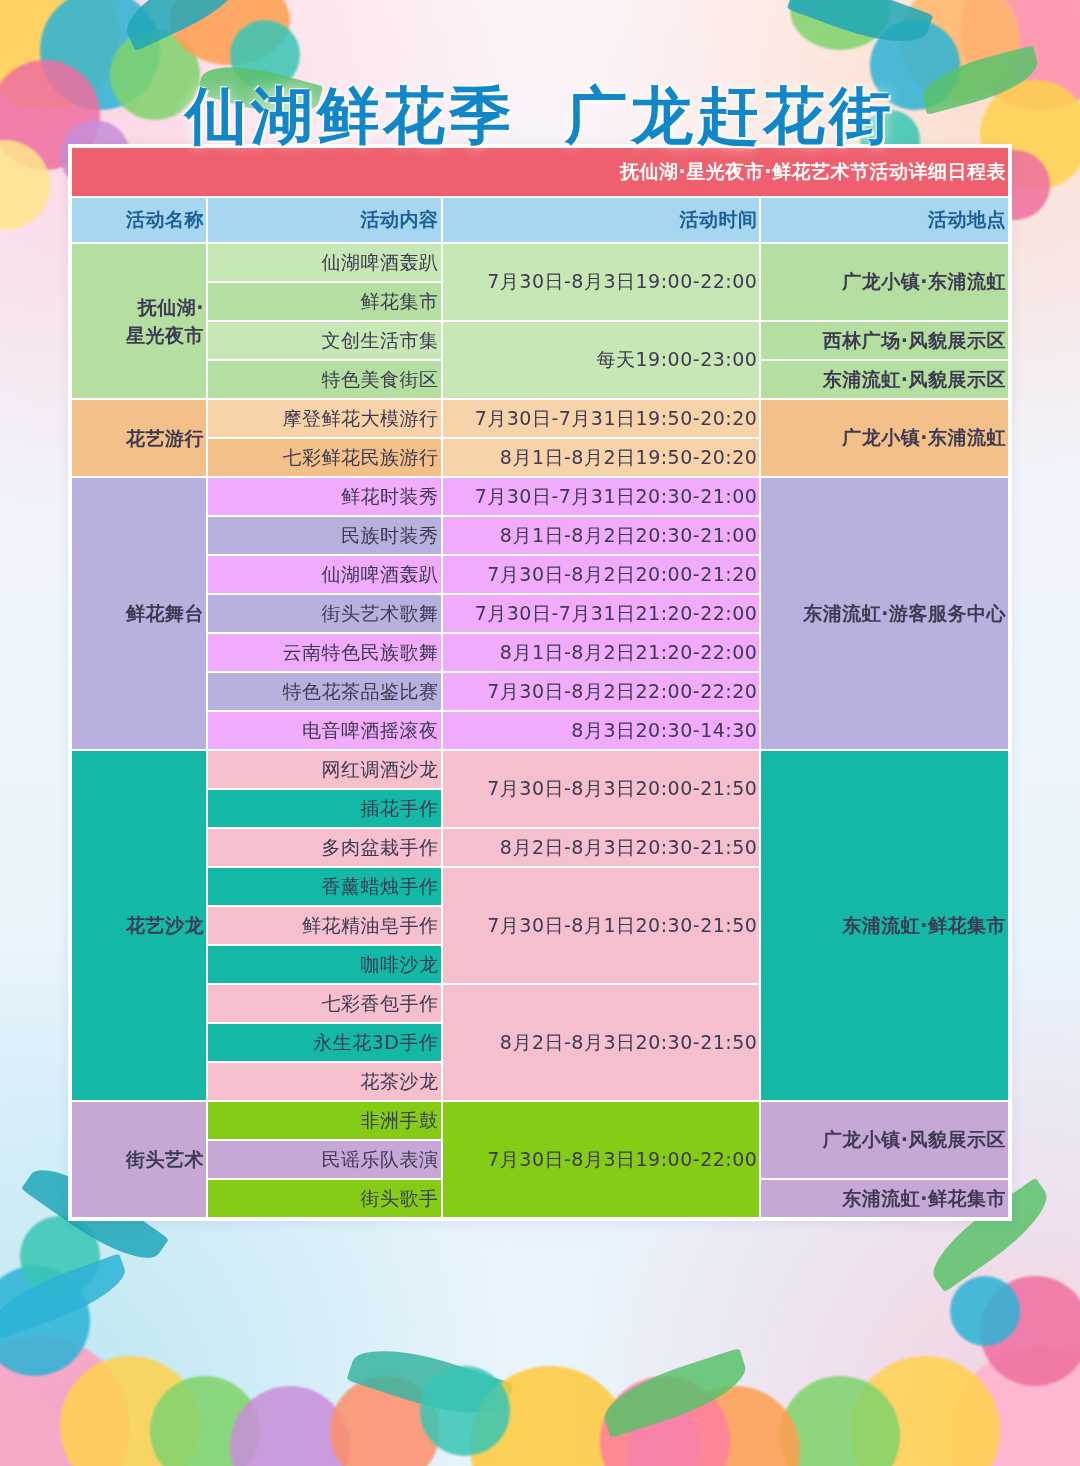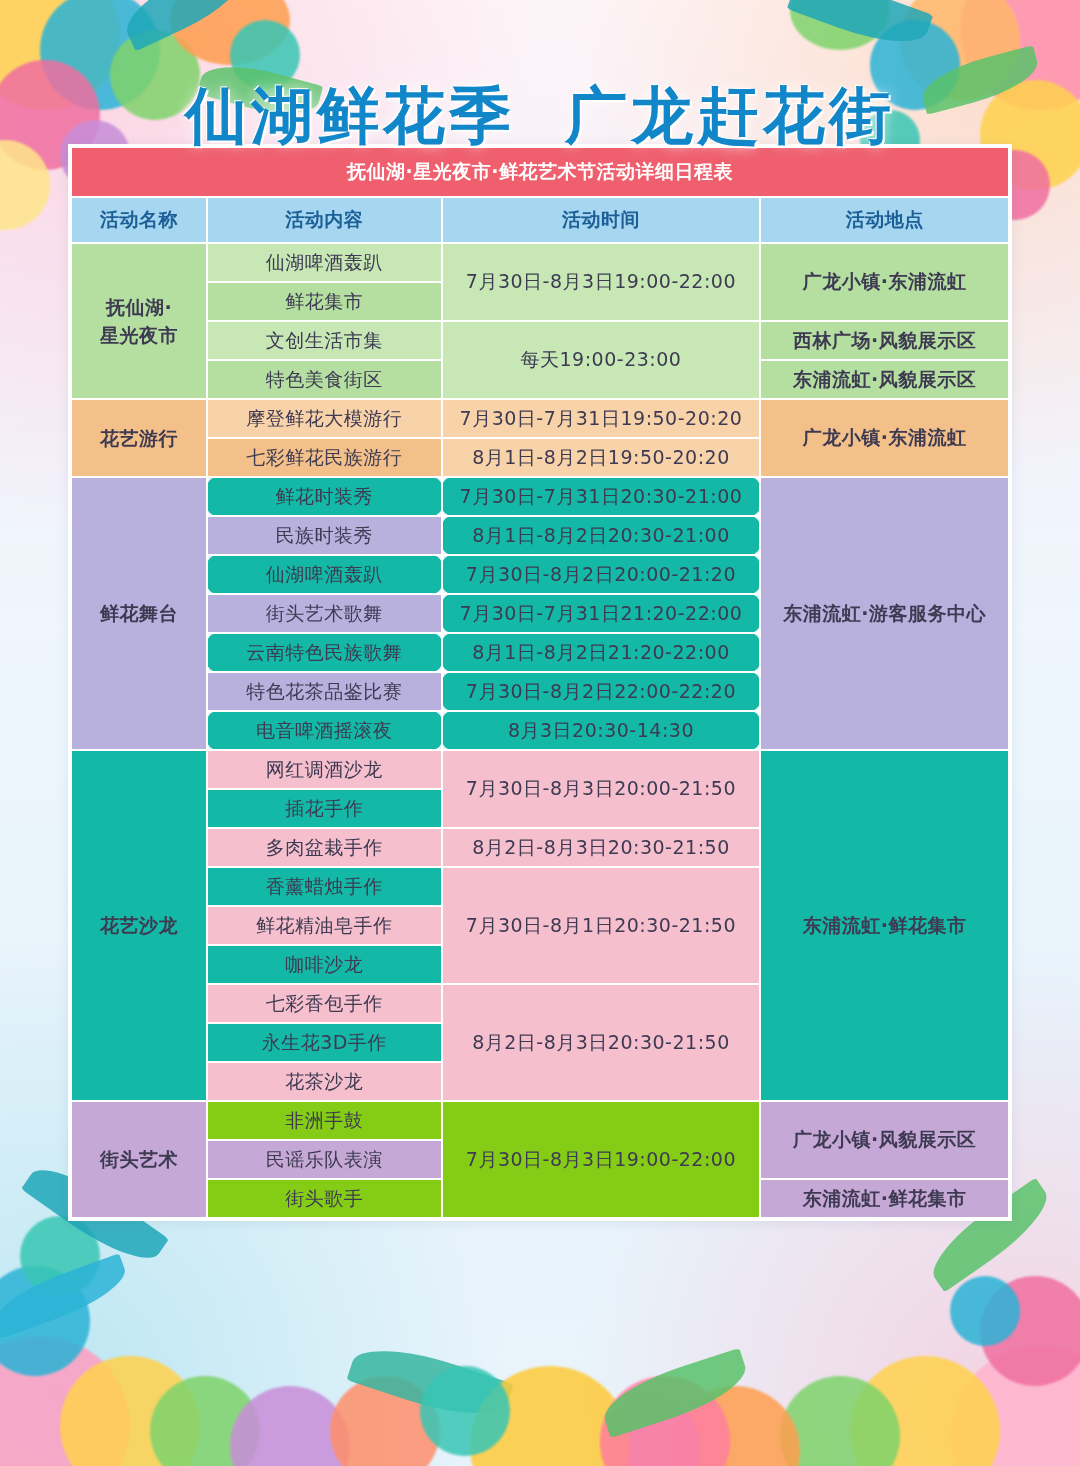--- a/index.html
+++ b/index.html
@@ -129,21 +129,21 @@
     box-shadow:0 2px 10px rgba(80,110,150,.12);
   }
   table.schedule {
     width:100%;
     border-collapse:collapse;
     table-layout:fixed;
     font-family:"DejaVu Sans", sans-serif;
   }
   table.schedule td, table.schedule th {
     border:2px solid #ffffff;
-    text-align:center;
+    text-align:right;
     vertical-align:middle;
     color:#3d3a52;
     font-size:19px;
     padding:5px 2px;
     letter-spacing:.5px;
   }
   .tbl-title {
     background:#ef5f6e;
     color:#ffffff !important;
     font-size:25px;
@@ -160,21 +160,21 @@
     height:46px;
     letter-spacing:2px;
   }
 
   
   .g-green  { background:#b5dfa0; }
   .g-green2 { background:#c7e8b5; }
   .g-orange { background:#f4c08a; }
   .g-orange2{ background:#f8d2a8; }
   .g-purple { background:#b8b0dd; }
-  .g-purple2{ background:#14b8a6;border-radius:10px; }
+  .g-purple2{ background:#f0abfc; }
   .g-pink   { background:#14b8a6; }
   .g-pink2  { background:#f5bfcd; }
   .g-lilac  { background:#c6a8d6; }
   .g-lilac2 { background:#84cc16; }
 
   .cat-cell { font-weight:bold; font-size:20px; line-height:1.5; }
   .row-h { height:39px; }
   .place-cell { font-weight:bold; font-size:20px; }
   .time-cell { font-size:19.5px; }
   .name-cell { font-size:20px; }

